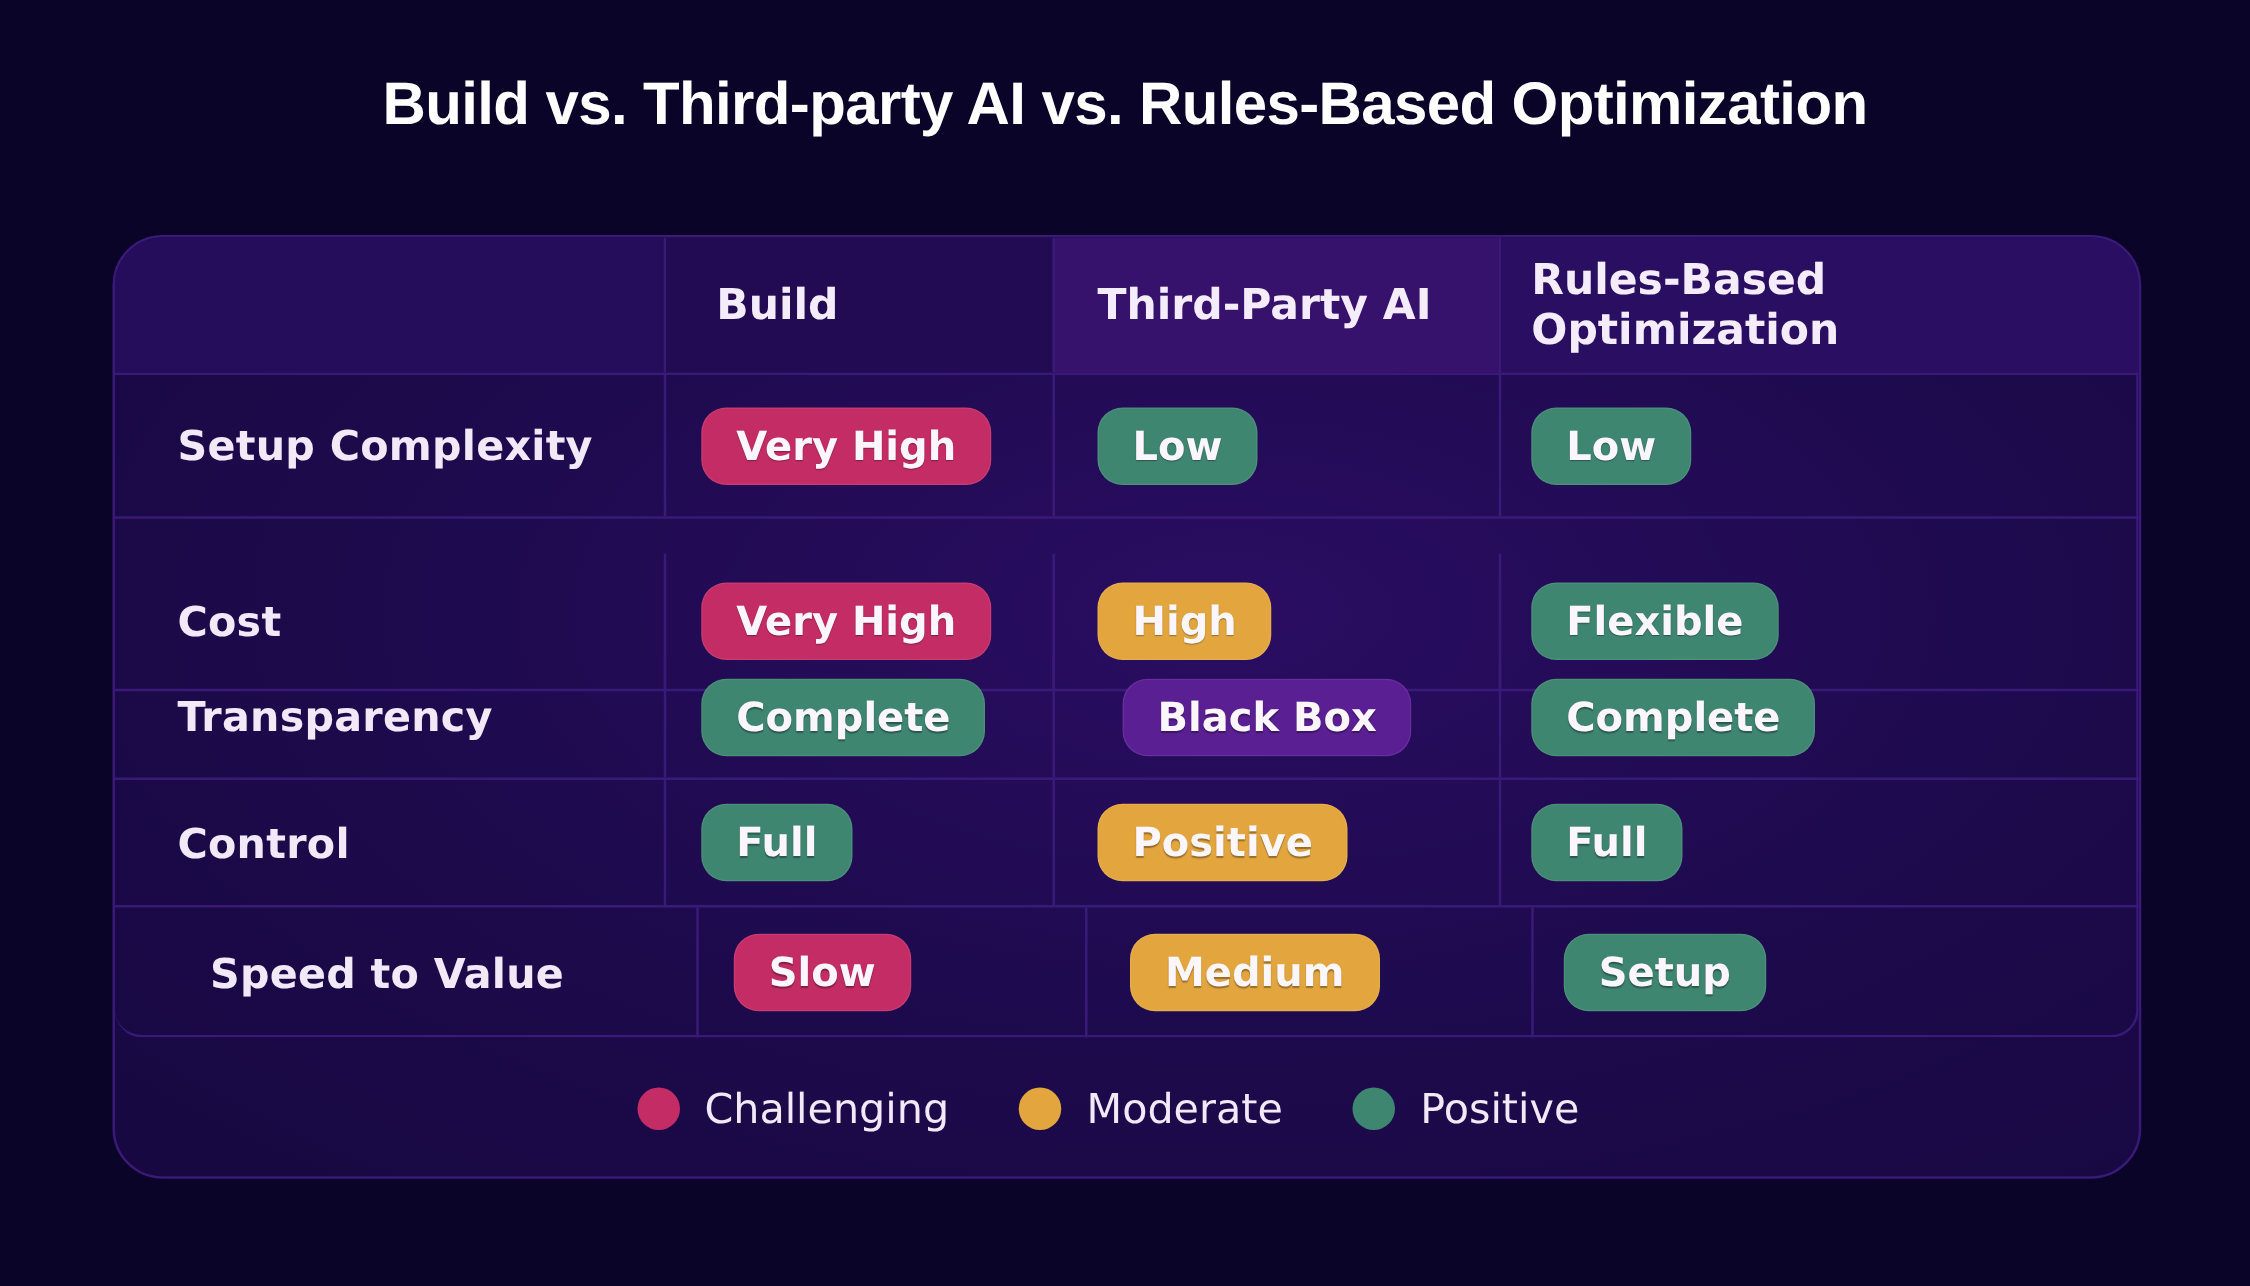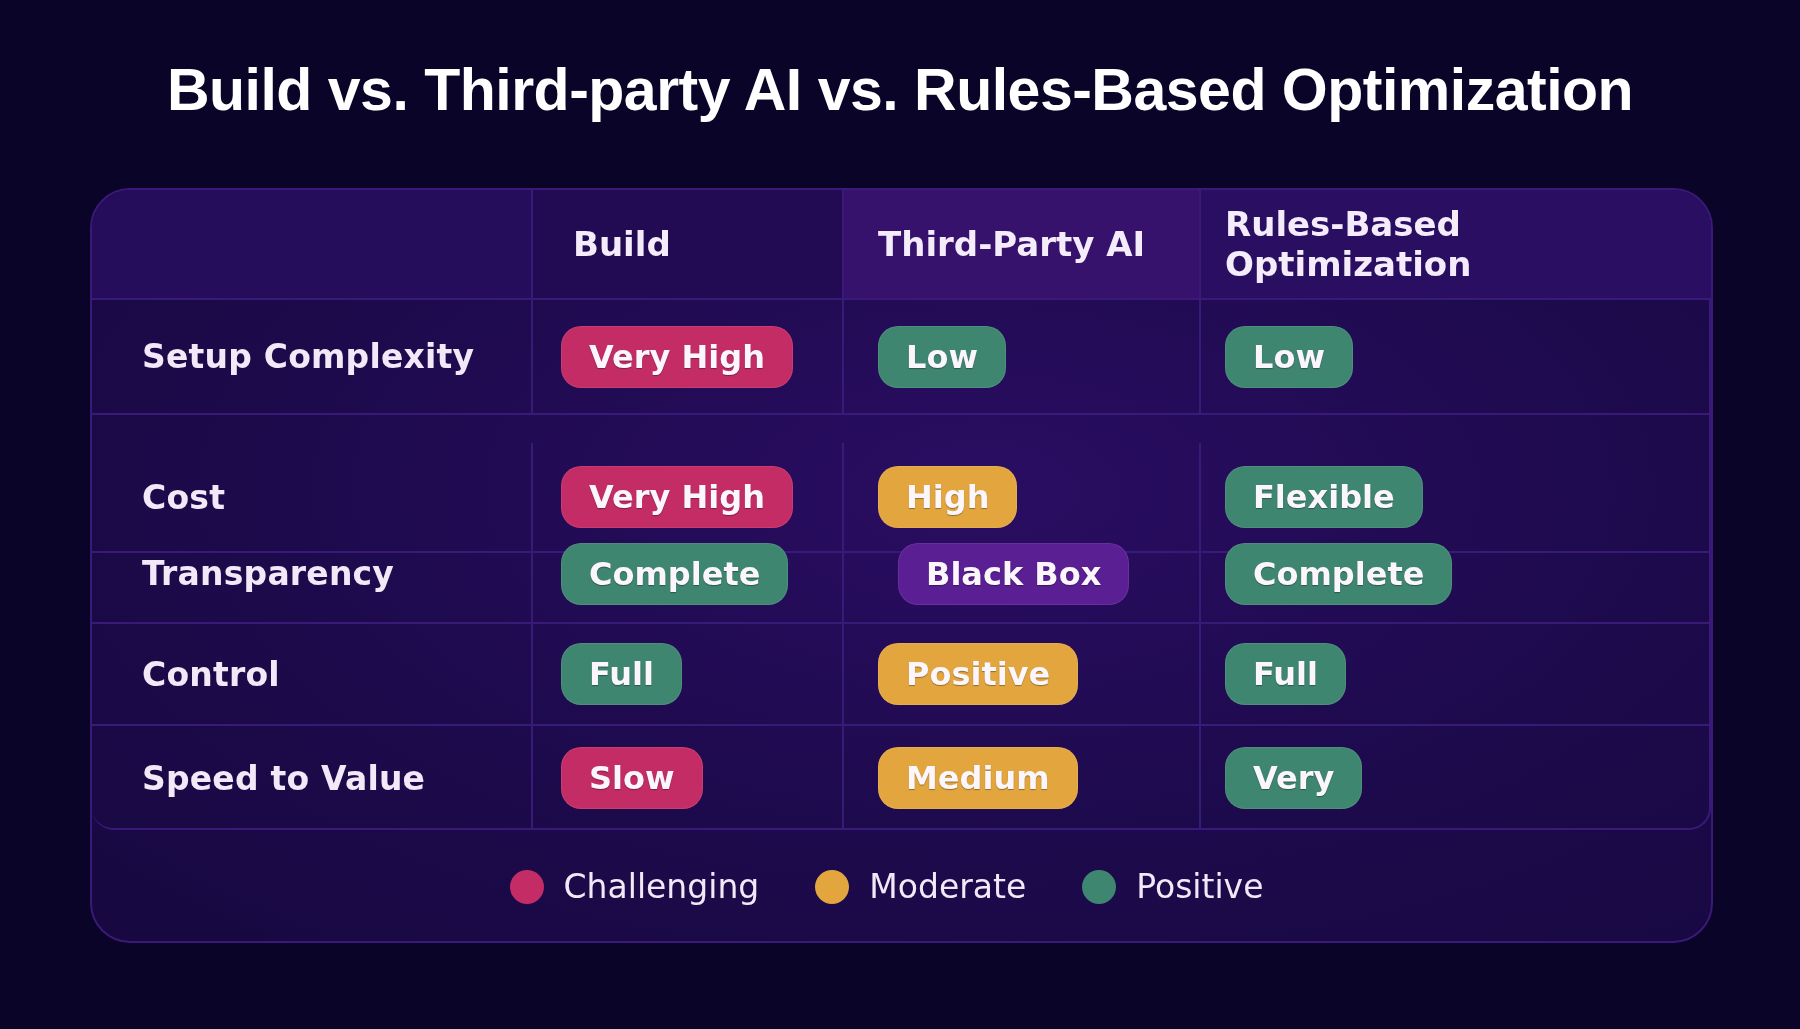--- a/index.html
+++ b/index.html
@@ -7,21 +7,21 @@
   body {
     background: #0a0428;
     font-family: "DejaVu Sans", sans-serif;
     color: #f4ecfa;
     position: relative;
   }
   .title {
     position: absolute; left: 0; top: 56px; width: 1800px;
     text-align: center;
     font-family: "Liberation Sans", sans-serif;
-    font-weight: 700; font-size: 59px; letter-spacing: -0.5px;
+    font-weight: 700; font-size: 48px; letter-spacing: -0.5px;
     color: #ffffff;
   }
   .card {
     position: absolute; left: 90px; top: 188px; width: 1623px; height: 755px;
     border-radius: 40px;
     background: radial-gradient(ellipse at 55% 40%, #2a0d62 0%, #1d0a4c 55%, #170840 100%);
     border: 2px solid #3a1a78;
     overflow: hidden;
   }
   .table {
@@ -139,32 +139,32 @@
           <span class="pill" style="background: rgb(63, 134, 112);">Full</span>
         </div>
       <div class="cell c2">
           <span class="pill" style="background: rgb(227, 166, 63);">Positive</span>
         </div>
       <div class="cell c3">
           <span class="pill" style="background: rgb(63, 134, 112);">Full</span>
         </div>
     </div>
 
-    <div class="row" style="top:536px;height:104px;">
+    <div class="row" style="top:536px;height:104px;margin-left:26px;">
       <div class="cell c0">
           <span class="lbl">Speed to Value</span>
         </div>
       <div class="cell c1">
           <span class="pill" style="background: rgb(196, 44, 102);">Slow</span>
         </div>
       <div class="cell c2">
           <span class="pill" style="background: rgb(227, 166, 63);">Medium</span>
         </div>
       <div class="cell c3">
-          <span class="pill" style="background: rgb(63, 134, 112);">Very</span>
+          <span class="pill" style="background: rgb(63, 134, 112);">Setup</span>
         </div>
     </div>
   </div>
 
   <div class="legend">
     <div class="legend-item">
       <span class="dot" style="background: rgb(196, 44, 102);"></span>
       <span>Challenging</span>
     </div>
     <div class="legend-item">

